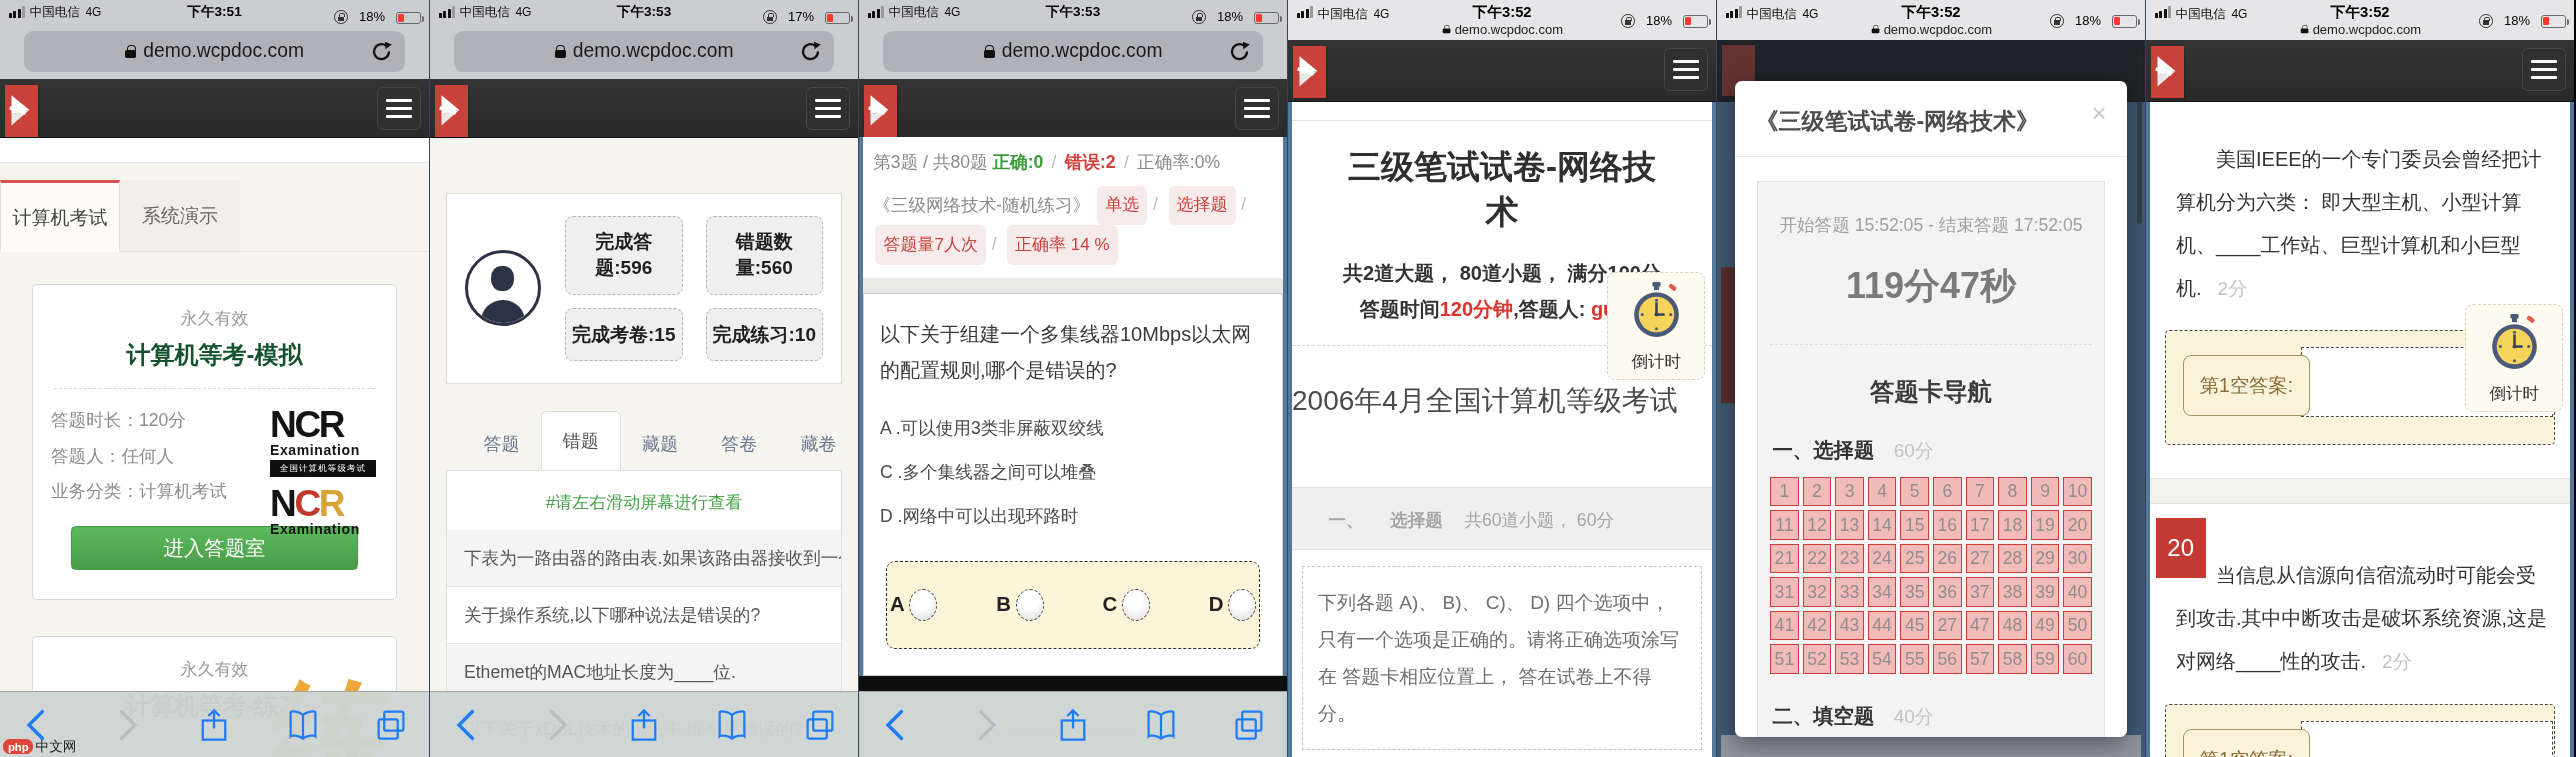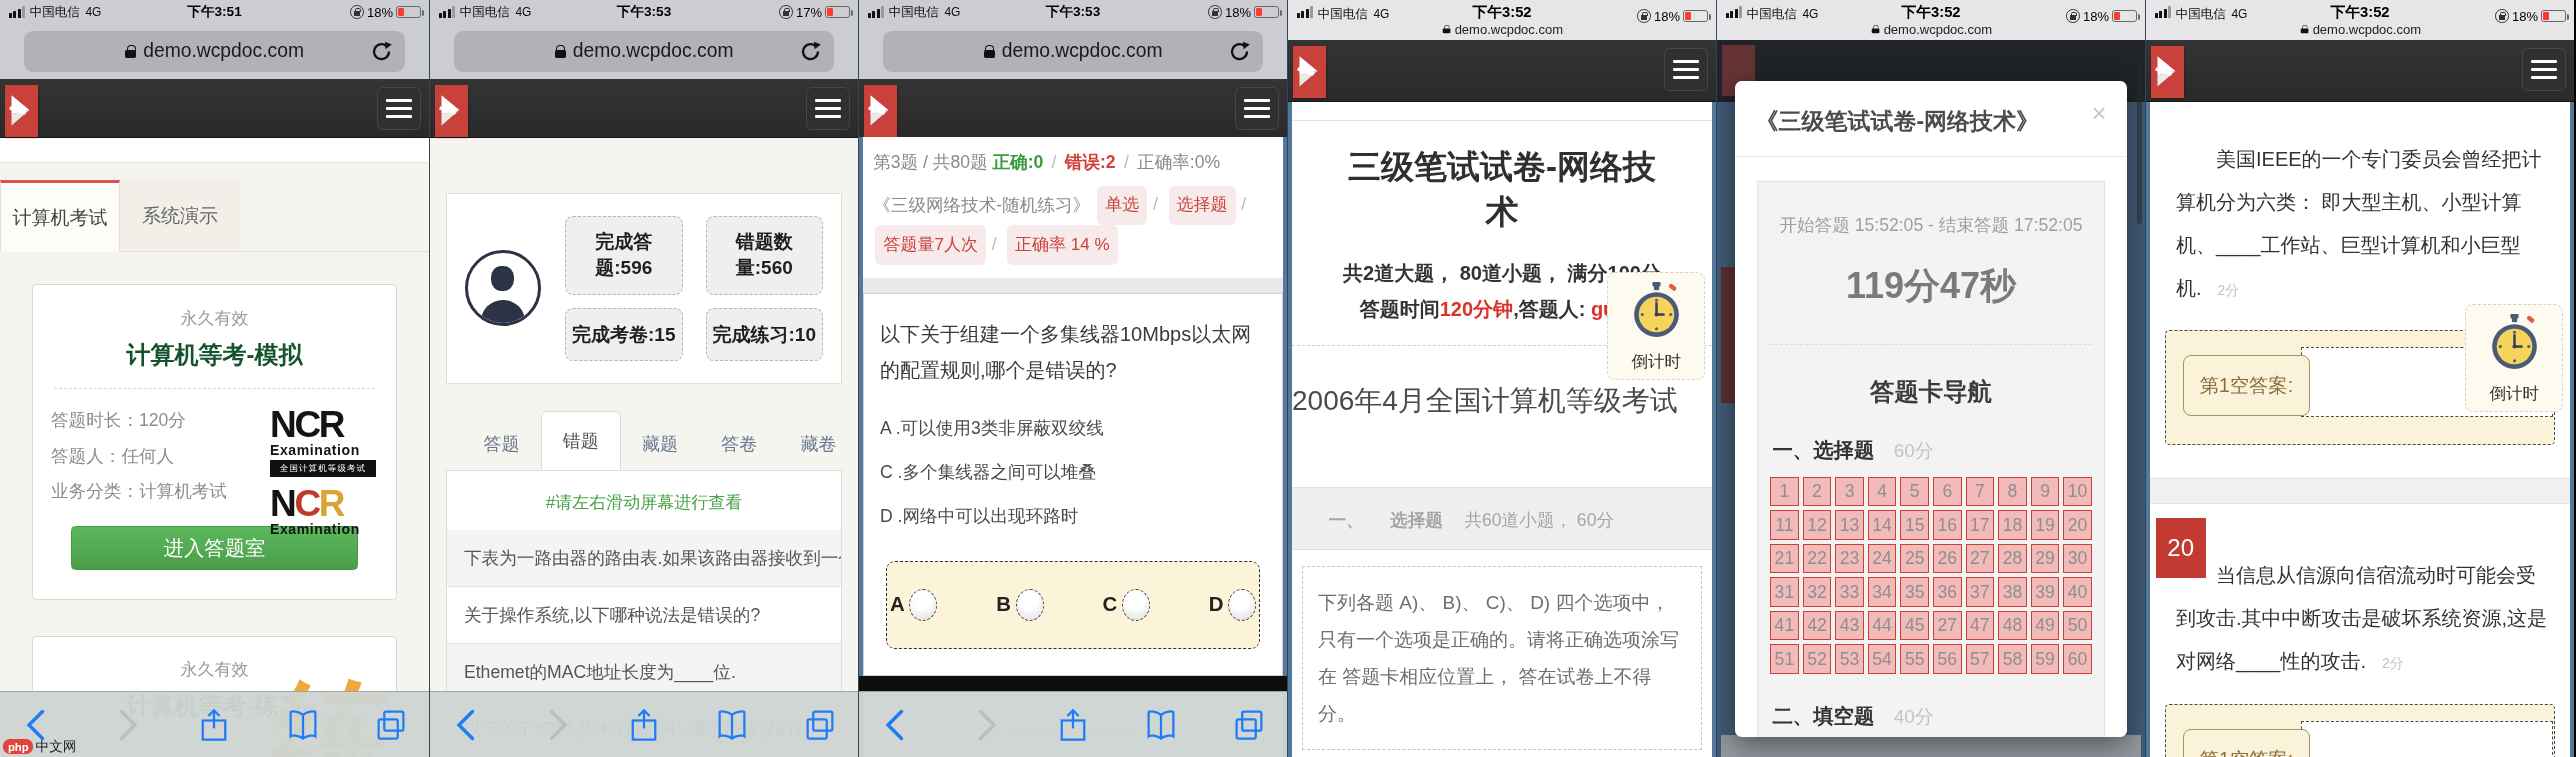--- a/index.html
+++ b/index.html
@@ -11,21 +11,21 @@
 
 .sb-full{height:24px;background:#cccdd1;display:flex;align-items:center;padding:0 9px;position:relative}
 .sb-compact{height:40px;background:#e6e6e8;position:relative}
 .sig{display:inline-flex;align-items:flex-end;gap:1.7px;margin-right:4.5px}
 .sig i{display:block;width:2.8px;background:#111;border-radius:0.6px}
 .sig i:nth-child(1){height:4.5px}.sig i:nth-child(2){height:6.8px}.sig i:nth-child(3){height:9px}
 .sig i:nth-child(4){height:11.4px;background:#9a9a9e}
 .carrier{font-size:12.5px;color:#0b0b0b}
 .nettype{font-size:12px;color:#0b0b0b;margin-left:5.7px}
 .sbtime{position:absolute;left:0;right:0;text-align:center;font-size:13.6px;font-weight:bold;color:#000}
-.sbright{position:absolute;right:8px;top:0;height:24px;display:flex;align-items:center;gap:3px}
+.sbright{position:absolute;right:8px;top:0;height:24px;display:flex;align-items:flex-end;gap:11px}
 .sb-compact .sbright{height:23px}
 .rlock{width:13.6px;height:13.6px;border:1.1px solid #333;border-radius:50%;position:relative;display:inline-block}
 .rlock:before{content:'';position:absolute;left:3.4px;top:1.7px;width:4px;height:3.4px;border:1.1px solid #333;border-bottom:none;border-radius:2.3px 2.3px 0 0}
 .rlock:after{content:'';position:absolute;left:2.8px;top:5.1px;width:5.7px;height:4.5px;background:#333}
 .batpct{font-size:13px;color:#000}
 .bat{width:25px;height:12.5px;border:1.1px solid #68686c;border-radius:2.8px;position:relative;padding:1.1px;display:inline-block}
 .bat i{display:block;width:6.2px;height:8px;background:#ff3b30;border-radius:1.1px}
 .bat:after{content:'';position:absolute;right:-4px;top:3.4px;width:2.3px;height:5.7px;background:#68686c;border-radius:0 1.7px 1.7px 0}
 .urlzone{height:55px;background:#cccdd1;padding:6.8px 24px}
 .urlpill{height:41px;background:#b1b2b8;border-radius:9px;display:flex;align-items:center;justify-content:center;position:relative;font-size:19.3px;color:#1a1a1a}
@@ -123,21 +123,21 @@
 .examtime .red{color:#d9332b}
 .dash4{border-top:1.1px dashed #cfcfcf;margin-top:21.6px}
 .examname{margin-top:36px;text-align:left;font-size:28px;color:#4a4a4a}
 .secbar{margin-top:67px;background:#efefef;border-top:0.6px solid #e0e0e0;border-bottom:0.6px solid #e0e0e0;padding:17px 14.8px}
 .secbar b{font-size:23px;color:#1f1f1f}
 .secbar span{font-size:17.6px;color:#a5a5a5;margin-left:21.6px}
 .instr{margin:16px 10.2px 0;border:1.1px dashed #c4c4c4;padding:17px 14.8px;font-size:19px;color:#6f6f6f;line-height:1.95}
 .qzone{margin-top:39px;position:relative}
 .qbadge{position:absolute;left:5.7px;top:0;width:37px;height:59px;background:#c23a32;color:#fff;font-size:23px;display:flex;align-items:center;justify-content:center;z-index:3}
 .qcard4{margin:19.3px 5.7px 0 14.8px;border:0.6px solid #e4e4e4;padding:29.5px 17px 17px 24px}
-.score{color:#c2c2c2;margin-left:16px;font-size:14px}
+.score{color:#c2c2c2;margin-left:16px;font-size:19px}
 
 
 .p5-back{position:absolute;top:40px;left:0;right:0;bottom:0;background:#8a9aa8}
 .p5-appdim{height:62px;background:#222}
 .p5-logodim{position:absolute;left:4.5px;top:4.5px;width:33px;height:51px;background:#8e3b36}
 .p5-bodydim{position:absolute;top:62px;left:0;right:0;bottom:0;background:#54789a}
 .p5-dim{position:absolute;inset:0;background:rgba(30,38,48,.35)}
 .p5-redfrag{position:absolute;left:4px;top:227px;width:26px;height:136px;background:#7c3531}
 .p5-botdim{position:absolute;left:4px;right:4px;bottom:0;height:23px;background:#cfd4d8}
 .modal{position:absolute;left:18px;right:18px;top:81px;height:656px;background:#fff;border-radius:6.8px;box-shadow:0 6.8px 27px rgba(0,0,0,.45);z-index:10;overflow:hidden}

